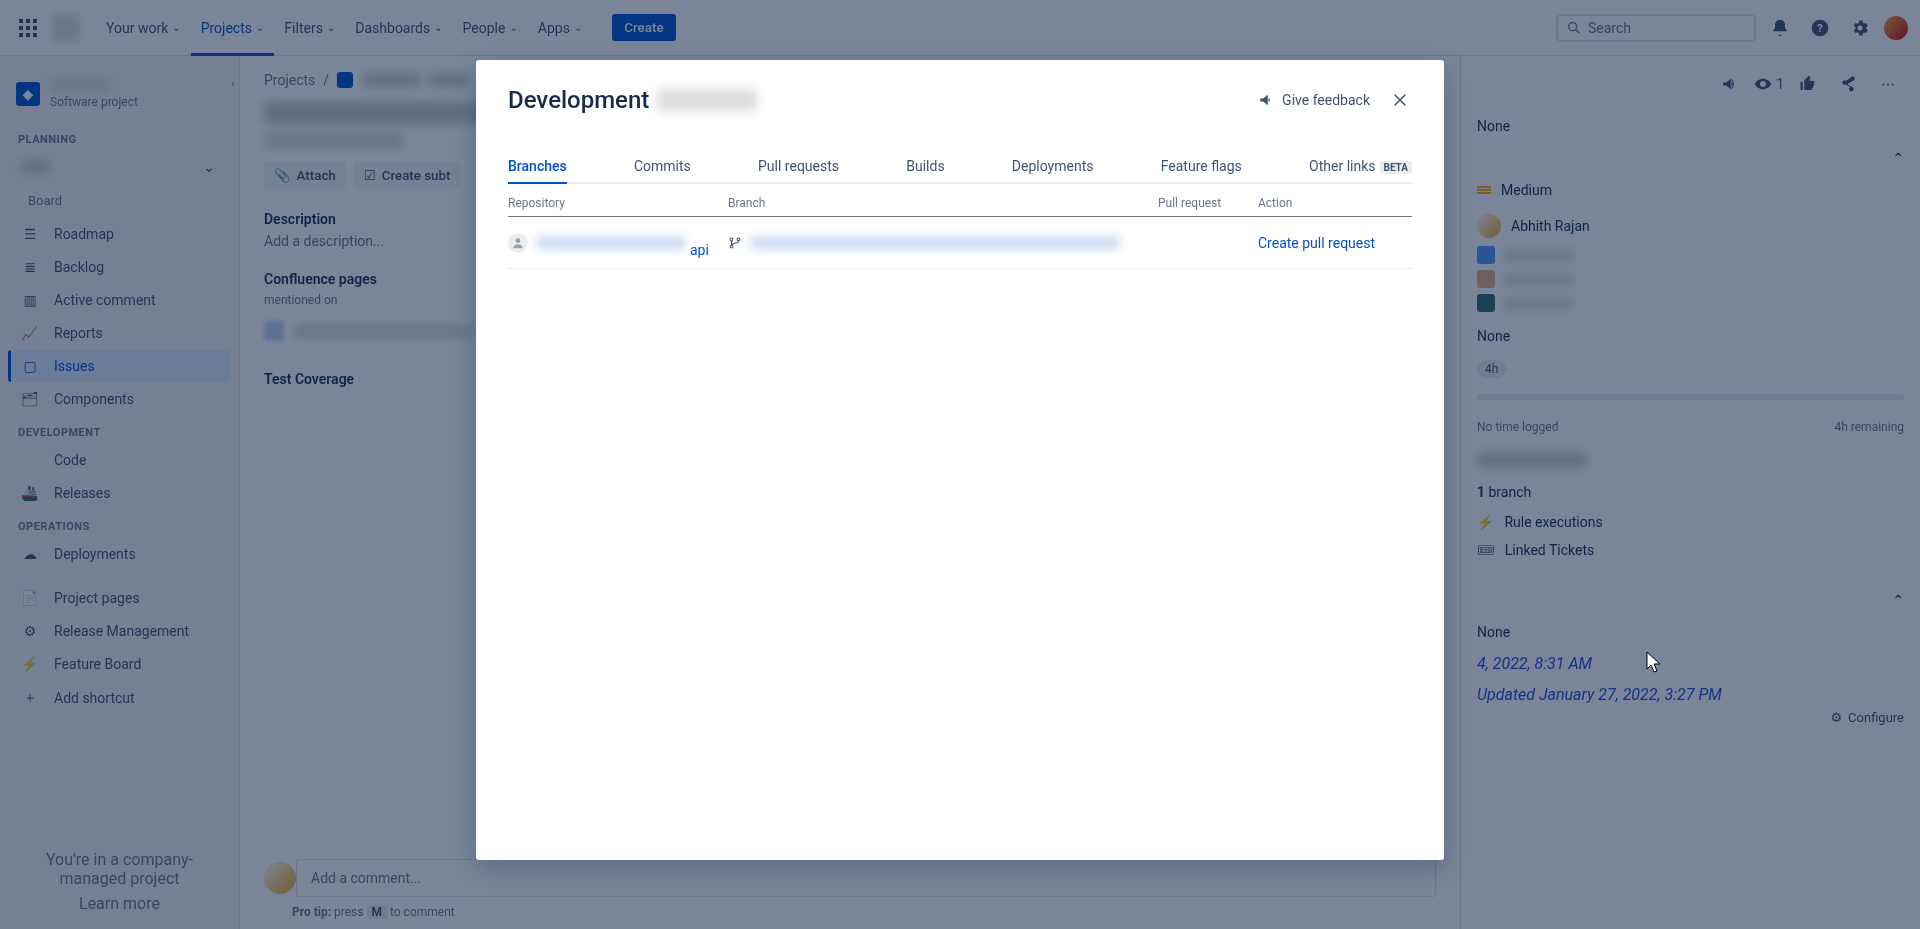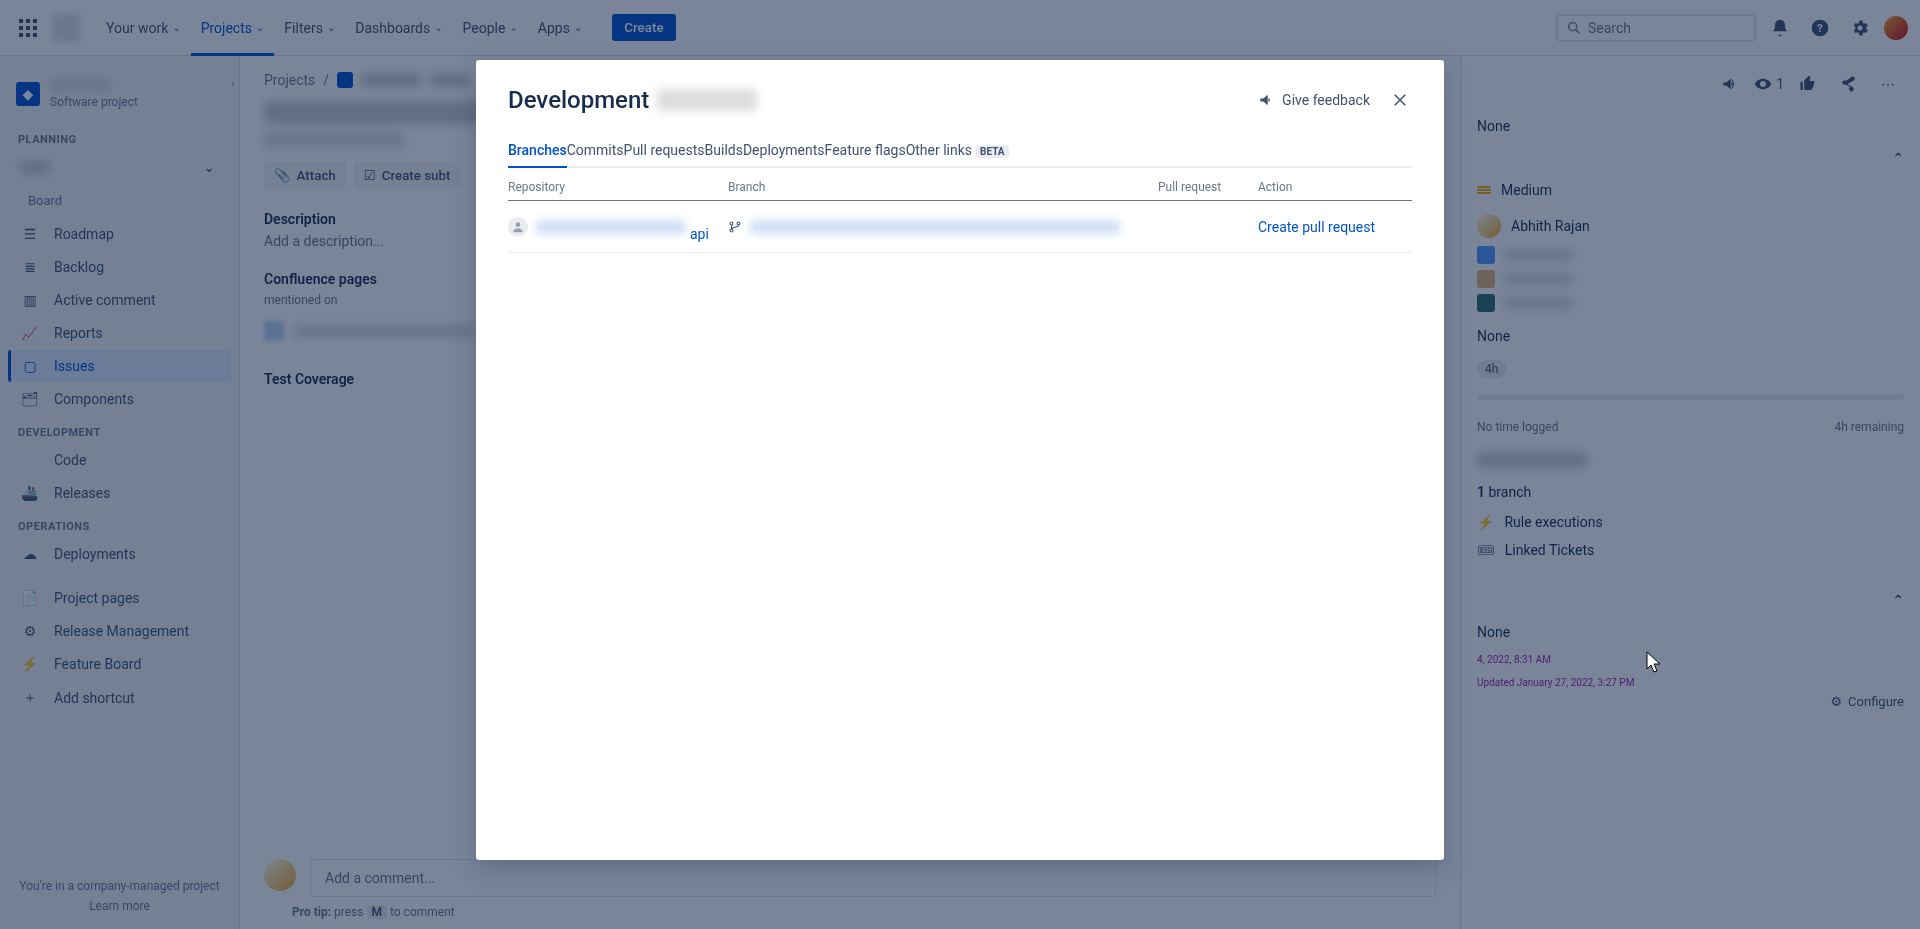--- a/index.html
+++ b/index.html
@@ -24,42 +24,42 @@
   
   .sidebar { position:absolute; top:56px; left:0; width:240px; bottom:0; background:#f4f5f7; border-right:1px solid #dfe1e6; padding:16px 8px 8px; display:flex;flex-direction:column;}
   .proj-head { display:flex;align-items:center;gap:10px;padding:6px 8px 14px; }
   .proj-ic { width:24px;height:24px;background:#0052cc;border-radius:3px;display:flex;align-items:center;justify-content:center;color:#fff;font-size:14px;}
   .proj-name{filter:blur(4px);background:#ddd;width:60px;height:14px;border-radius:2px;margin-bottom:3px;}
   .proj-sub{font-size:12px;color:#6b778c;}
   .sect-label{font-size:11px;font-weight:700;color:#6b778c;letter-spacing:0.5px;padding:10px 10px 4px;}
   .nav-row{display:flex;align-items:center;gap:14px;padding:8px 12px;color:#42526e;border-radius:3px;cursor:pointer;margin:1px 0;}
   .nav-row.sel{background:#deebff;color:#0052cc;border-left:3px solid #0052cc;padding-left:9px;}
   .nav-row .ric{width:20px;text-align:center;}
-  .side-foot{margin-top:auto;font-size:12px;color:#6b778c;text-align:center;padding:8px;}
+  .side-foot{margin-top:auto;font-size:16px;color:#6b778c;text-align:center;padding:8px;}
   .collapse-btn{position:absolute;top:20px;right:-1px;width:14px;height:14px;display:flex;align-items:center;justify-content:center;font-size:10px;color:#6b778c;}
 
   
   .main { position:absolute; top:56px; left:240px; right:0; bottom:0; display:flex; }
   .issue-col { flex:1; padding:16px 24px 0; background:#fff; overflow:hidden; position:relative;}
   .breadcrumb { display:flex;align-items:center;gap:8px;color:#6b778c;font-size:14px;}
   .bc-ic{width:16px;height:16px;background:#0052cc;border-radius:3px;}
   .blur-strip{background:#d0d0d0;filter:blur(4px);border-radius:2px;display:inline-block;}
   .issue-title{filter:blur(5px);background:#ccc;width:400px;height:22px;margin-top:14px;border-radius:2px;}
   .issue-sub{filter:blur(5px);background:#ddd;width:140px;height:16px;margin-top:8px;border-radius:2px;}
   .toolbar{display:flex;gap:8px;margin-top:14px;}
   .tb-btn{display:flex;align-items:center;gap:6px;padding:6px 10px;background:#f4f5f7;border:none;border-radius:3px;color:#42526e;font-weight:500;cursor:pointer;}
   .sec-title{font-weight:600;color:#172b4d;margin-top:22px;margin-bottom:6px;font-size:14px;}
   .placeholder{color:#6b778c;}
   .conf-mention{font-size:12px;color:#6b778c;margin-bottom:6px;}
   .conf-row{display:flex;align-items:center;gap:10px;padding:8px 0;}
   .conf-ic{width:20px;height:20px;background:#bcd4f5;border-radius:3px;filter:blur(2px);}
   .conf-blur{filter:blur(4px);background:#ddd;width:180px;height:14px;border-radius:2px;}
 
   .comment-area{position:absolute;left:24px;right:24px;bottom:10px;}
-  .comment-row{display:flex;align-items:flex-start;gap:14px;}
+  .comment-row{display:flex;align-items:center;gap:0;}
   .c-avatar{width:32px;height:32px;border-radius:50%;background:linear-gradient(135deg,#ffe,#f5a623);}
   .c-input{flex:1;border:1px solid #dfe1e6;border-radius:3px;padding:10px 14px;background:#fff;color:#6b778c;}
   .protip{font-size:12px;color:#6b778c;margin-top:8px;margin-left:28px;}
   .protip .key{display:inline-block;background:#ebecf0;border-radius:3px;padding:0 5px;font-weight:600;color:#42526e;}
 
   
   .detail { width:460px; border-left:1px solid #dfe1e6; background:#fff; padding:12px 16px 16px; overflow:hidden;}
   .detail-top{display:flex;justify-content:flex-end;gap:8px;align-items:center;margin-bottom:10px;}
   .watch{display:flex;align-items:center;gap:4px;color:#42526e;}
   .d-row{display:flex;align-items:center;gap:10px;padding:8px 0;}
@@ -70,32 +70,32 @@
   .tags{display:flex;flex-direction:column;gap:6px;}
   .tag{display:flex;align-items:center;gap:8px;}
   .sw{width:18px;height:18px;border-radius:3px;}
   .tag-blur{filter:blur(4px);background:#ddd;width:70px;height:12px;border-radius:2px;}
   .est-pill{background:#ebecf0;border-radius:10px;padding:2px 8px;font-size:12px;color:#42526e;display:inline-block;}
   .trackbar{height:6px;background:#ebecf0;border-radius:3px;width:100%;margin-top:4px;}
   .timerow{display:flex;justify-content:space-between;font-size:12px;color:#6b778c;margin-top:20px;}
   .branch-num{font-weight:600;}
   .linky{display:flex;align-items:center;gap:10px;padding:6px 0;cursor:pointer;color:#172b4d;}
   .caret-box{display:flex;align-items:center;justify-content:space-between;padding:8px 0;}
-  .updated{font-size:10px;color:#a21caf;padding:6px 0;}
+  .updated{font-size:16px;color:#1d4ed8;padding:6px 0;font-style:italic;}
   .configure{display:flex;align-items:center;gap:6px;justify-content:flex-end;color:#42526e;font-size:13px;cursor:pointer;}
 
   
   .modal { position:absolute; z-index:100; top:60px; left:50%; transform:translateX(-50%); width:968px; height:800px; background:#fff; border-radius:3px; box-shadow:0 8px 24px rgba(9,30,66,0.25); padding:26px 32px; }
   .m-head{display:flex;align-items:center;}
   .m-title{font-size:24px;font-weight:500;color:#172b4d;}
   .m-title-blur{display:inline-block;filter:blur(5px);background:#ddd;width:100px;height:22px;border-radius:3px;margin-left:8px;vertical-align:middle;}
   .m-head-right{margin-left:auto;display:flex;align-items:center;gap:18px;}
   .feedback{display:flex;align-items:center;gap:6px;color:#42526e;cursor:pointer;}
   .close-x{width:24px;height:24px;display:flex;align-items:center;justify-content:center;color:#42526e;cursor:pointer;font-size:18px;}
-  .tabs{display:flex;margin-top:20px;border-bottom:2px solid #ebecf0;}
+  .tabs{display:flex;gap:20px;margin-top:36px;border-bottom:2px solid #ebecf0;justify-content:space-between;}
   .tab{padding:8px 0;color:#42526e;cursor:pointer;font-size:14px;}
   .tab.active{color:#0052cc;border-bottom:2px solid #0052cc;margin-bottom:-2px;font-weight:500;}
   .beta{background:#ebecf0;font-size:10px;padding:1px 4px;border-radius:3px;margin-left:4px;font-weight:700;color:#42526e;}
   .tbl-head{display:flex;padding:12px 0 6px;border-bottom:1px solid #737373;font-size:12px;color:#6b778c;}
   .col-repo{width:220px;}
   .col-branch{width:430px;}
   .col-pr{width:100px;}
   .col-action{flex:1;}
   .tbl-row{display:flex;align-items:center;padding:10px 0;border-bottom:1px solid #ebecf0;}
   .repo-av{width:20px;height:20px;border-radius:50%;background:#ebecf0;display:flex;align-items:center;justify-content:center;color:#6b778c;margin-right:8px;}

